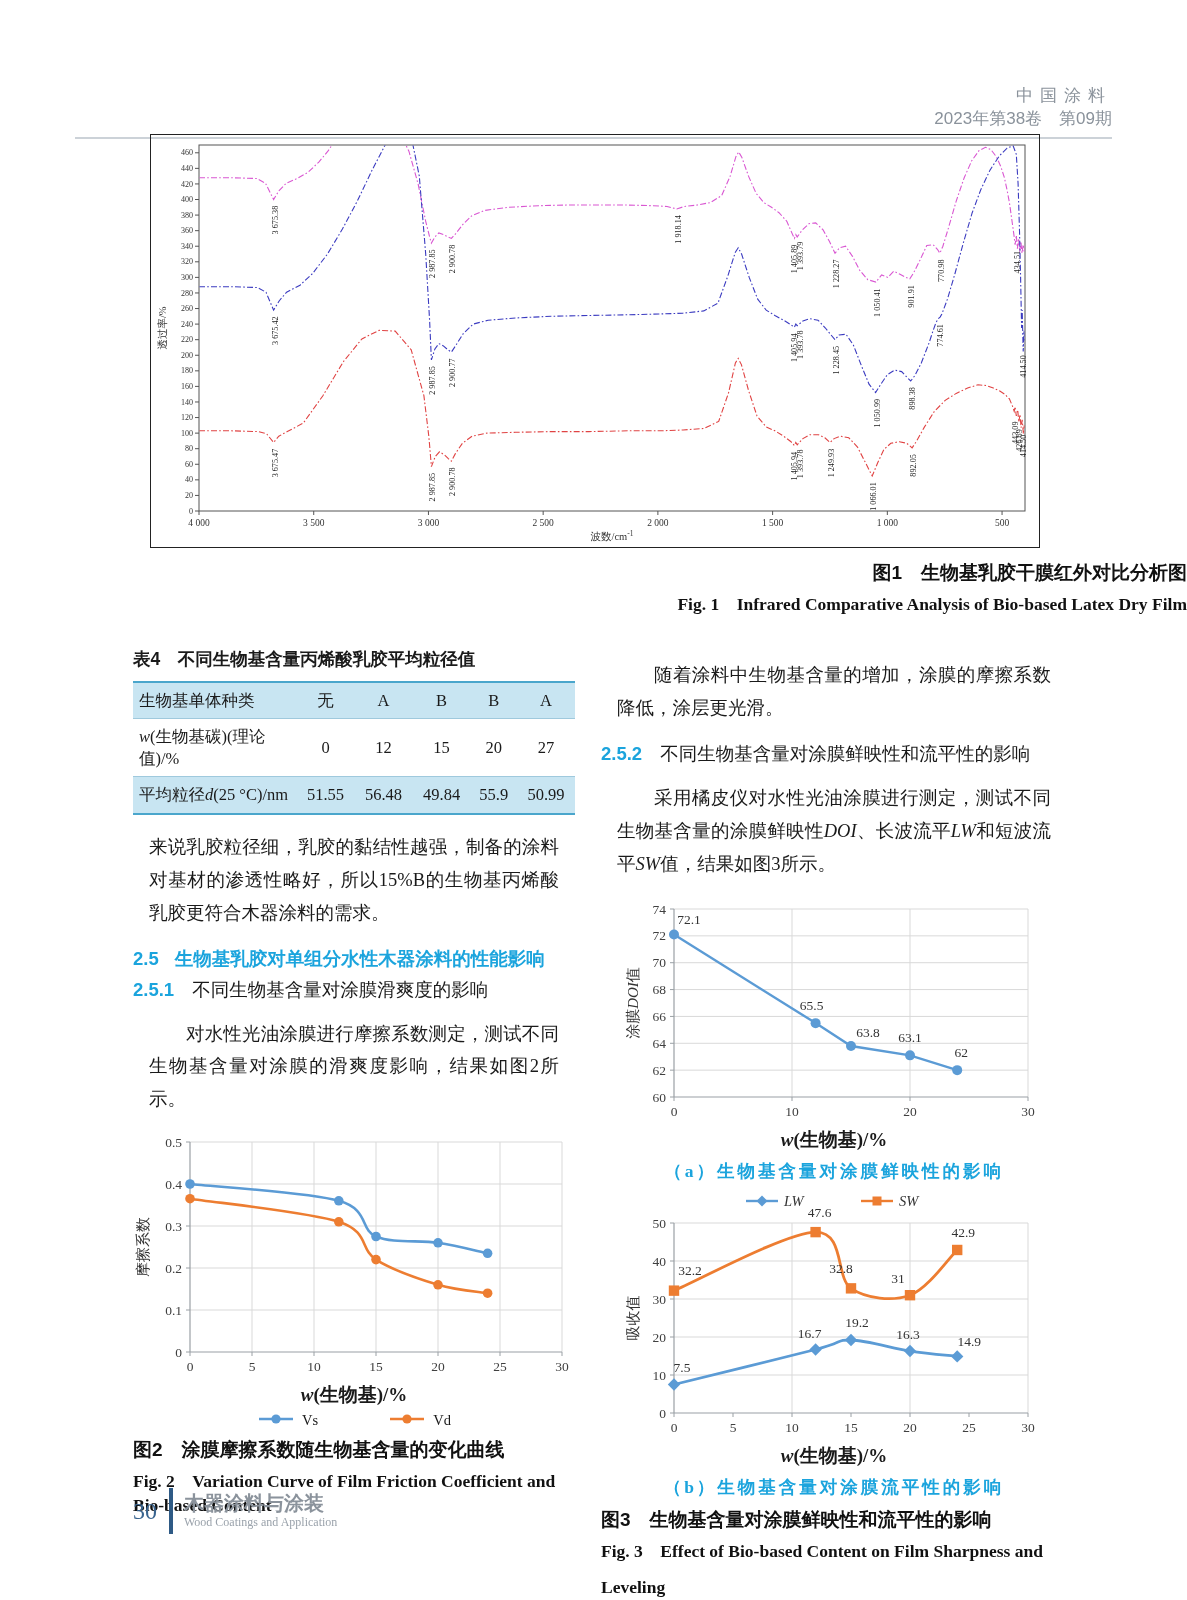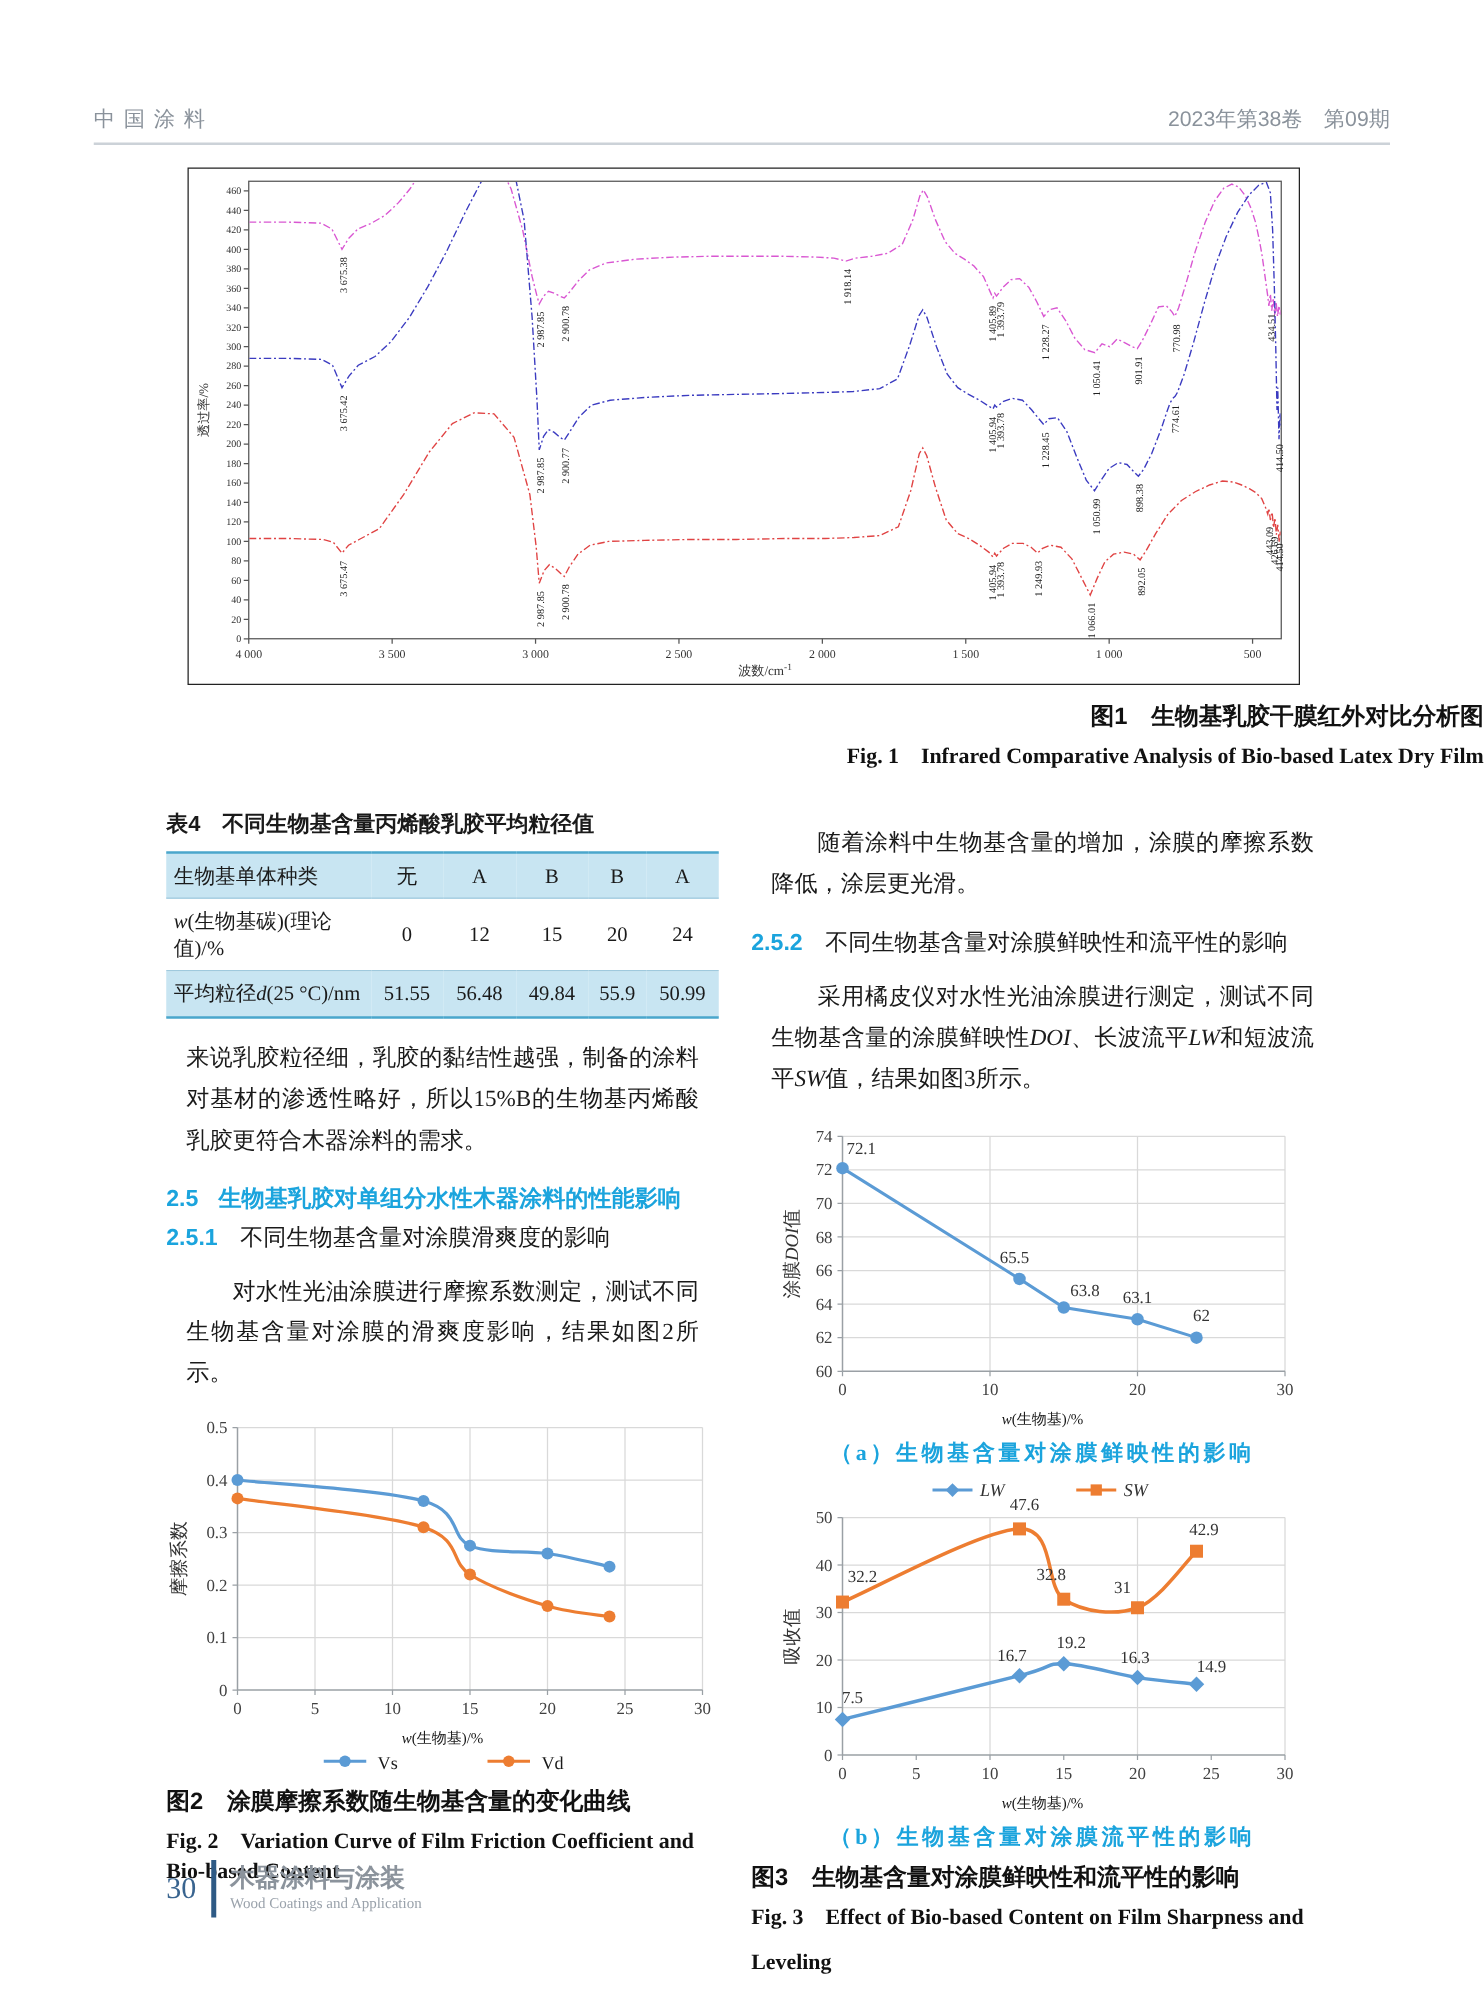--- a/index.html
+++ b/index.html
@@ -1,21 +1,21 @@
 <!DOCTYPE html>
 <html><head>
 <meta charset="utf-8">
 <style>
   html,body{margin:0;padding:0;}
   body{width:1187px;height:1600px;position:relative;background:#ffffff;
        font-family:"Liberation Serif",serif;color:#1a1a1a;}
   .header{position:absolute;top:84px;left:75px;width:1037px;display:flex;
           justify-content:space-between;align-items:flex-end;padding-bottom:7px;
           border-bottom:2px solid #ccd2d8;color:#8a929b;
-          font-family:"Liberation Sans",sans-serif;font-size:17px;}
+          font-family:"Liberation Sans",sans-serif;font-size:17px;flex-direction:column;}
   .header .jname{letter-spacing:7px;}
   .fig1-box{position:absolute;top:134px;left:150px;width:890px;height:414px;
             border:1px solid #222;box-sizing:border-box;overflow:hidden;}
   .fig1-cap{position:absolute;top:560px;left:0;width:1187px;text-align:right;}
   .cap-zh{font-family:"Liberation Sans",sans-serif;font-weight:bold;font-size:19px;color:#111;}
   .cap-en{font-family:"Liberation Serif",serif;font-weight:bold;font-size:17.5px;color:#111;margin-top:6px;}
   .cols{position:absolute;top:643px;left:133px;width:934px;display:flex;gap:26px;}
   .col-l{width:442px;}
   .col-r{width:466px;}
   p.body{margin:16px;font-size:18.5px;line-height:1.78;text-align:justify;}
@@ -27,21 +27,21 @@
   table.t4 td{padding:7px 2px;text-align:center;line-height:1.3;}
   table.t4 td.lab{text-align:left;padding-left:6px;width:37%;}
   table.t4 tr{border-top:1px solid #9fc9dd;}
   table.t4 tr.shaded{background:#c8e5f2;}
   .h25{color:#1ba4dd;font-family:"Liberation Sans",sans-serif;font-weight:bold;
        font-size:18.5px;margin:10px 0 6px;}
   .h25 .num{margin-right:16px;}
   .hsub{font-size:18.5px;margin:2px 0 4px;}
   .hsub .num{color:#1ba4dd;font-family:"Liberation Sans",sans-serif;font-weight:bold;margin-right:18px;}
   .chart-mount{display:block;margin:6px auto 0;}
-  .xlabel{text-align:center;font-size:12px;margin-top:0px;}
+  .xlabel{text-align:center;font-size:19px;margin-top:0px;font-weight:bold;}
   .xlabel .it{font-style:italic;}
   .legend-row{display:flex;justify-content:center;gap:70px;margin-top:4px;
               font-size:14.5px;align-items:center;}
   .legend-item{display:flex;align-items:center;gap:7px;}
   .cap-cyan{color:#1ba4dd;font-weight:bold;font-size:17.5px;text-align:center;
             letter-spacing:3px;margin-top:6px;}
   .figcap{margin-top:8px;}
   .footer{position:absolute;top:1488px;left:133px;display:flex;align-items:center;}
   .footer .pnum{font-size:24px;color:#39648f;margin-right:12px;}
   .footer .bar{width:4px;height:46px;background:#2e5a85;margin-right:11px;}
@@ -186,21 +186,21 @@
         <td>B</td>
         <td>B</td>
         <td>A</td>
       </tr>
       <tr>
         <td class="lab"><i>w</i><span>(生物基碳)(理论值)/%</span></td>
         <td>0</td>
         <td>12</td>
         <td>15</td>
         <td>20</td>
-        <td>24</td>
+        <td>27</td>
       </tr>
       <tr class="shaded">
         <td class="lab"><span>平均粒径</span><i>d</i><span>(25 °C)/nm</span></td>
         <td>51.55</td>
         <td>56.48</td>
         <td>49.84</td>
         <td>55.9</td>
         <td>50.99</td>
       </tr>
     </tbody>

